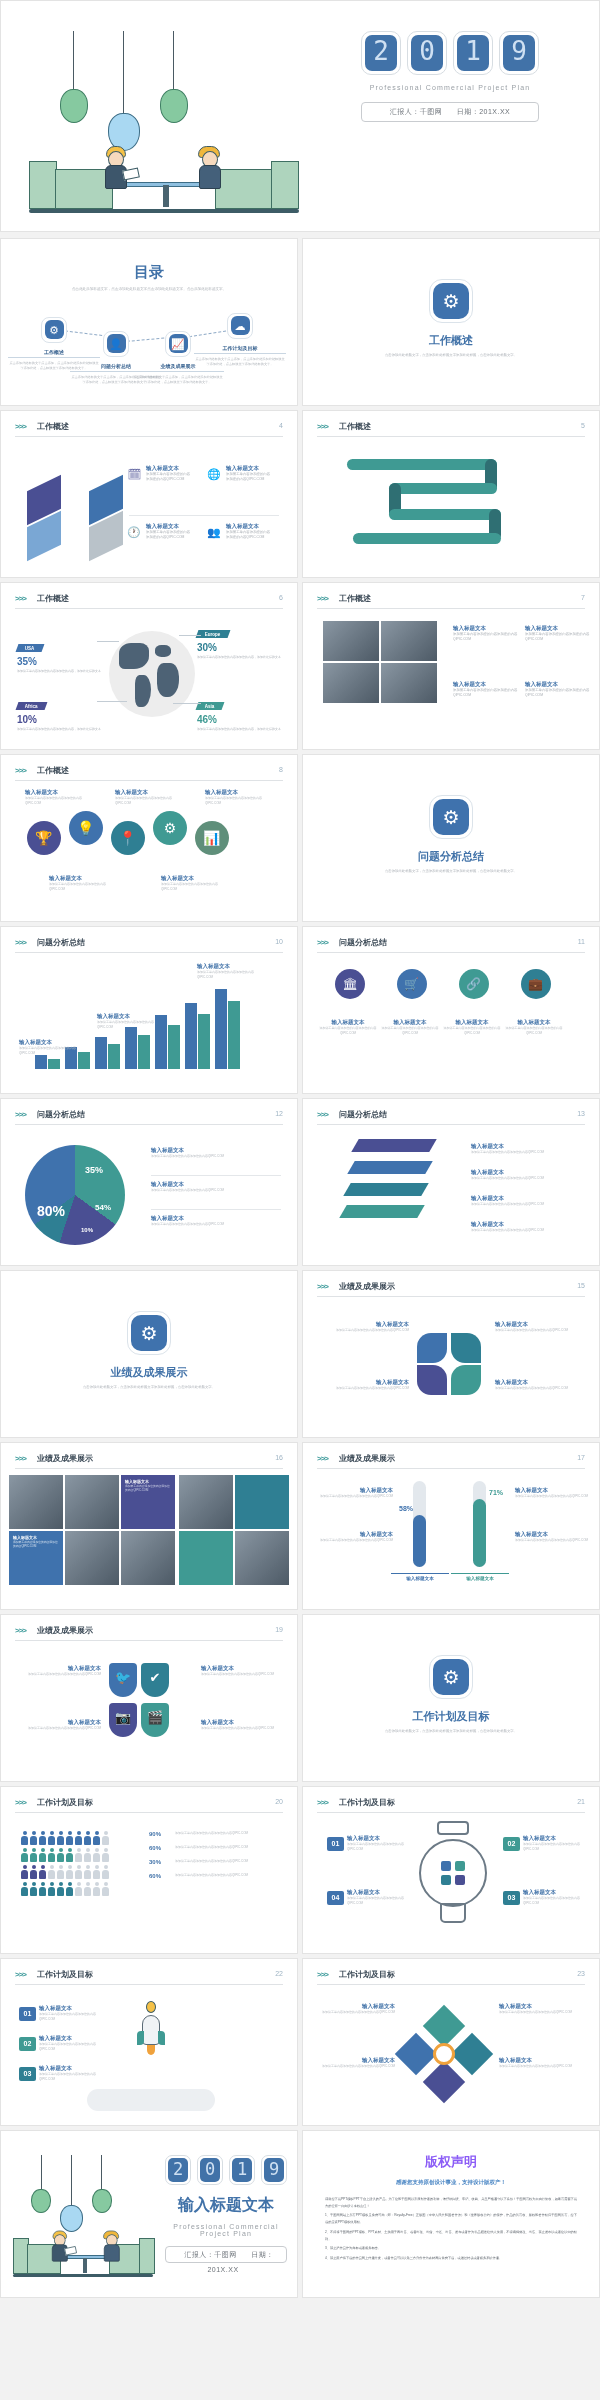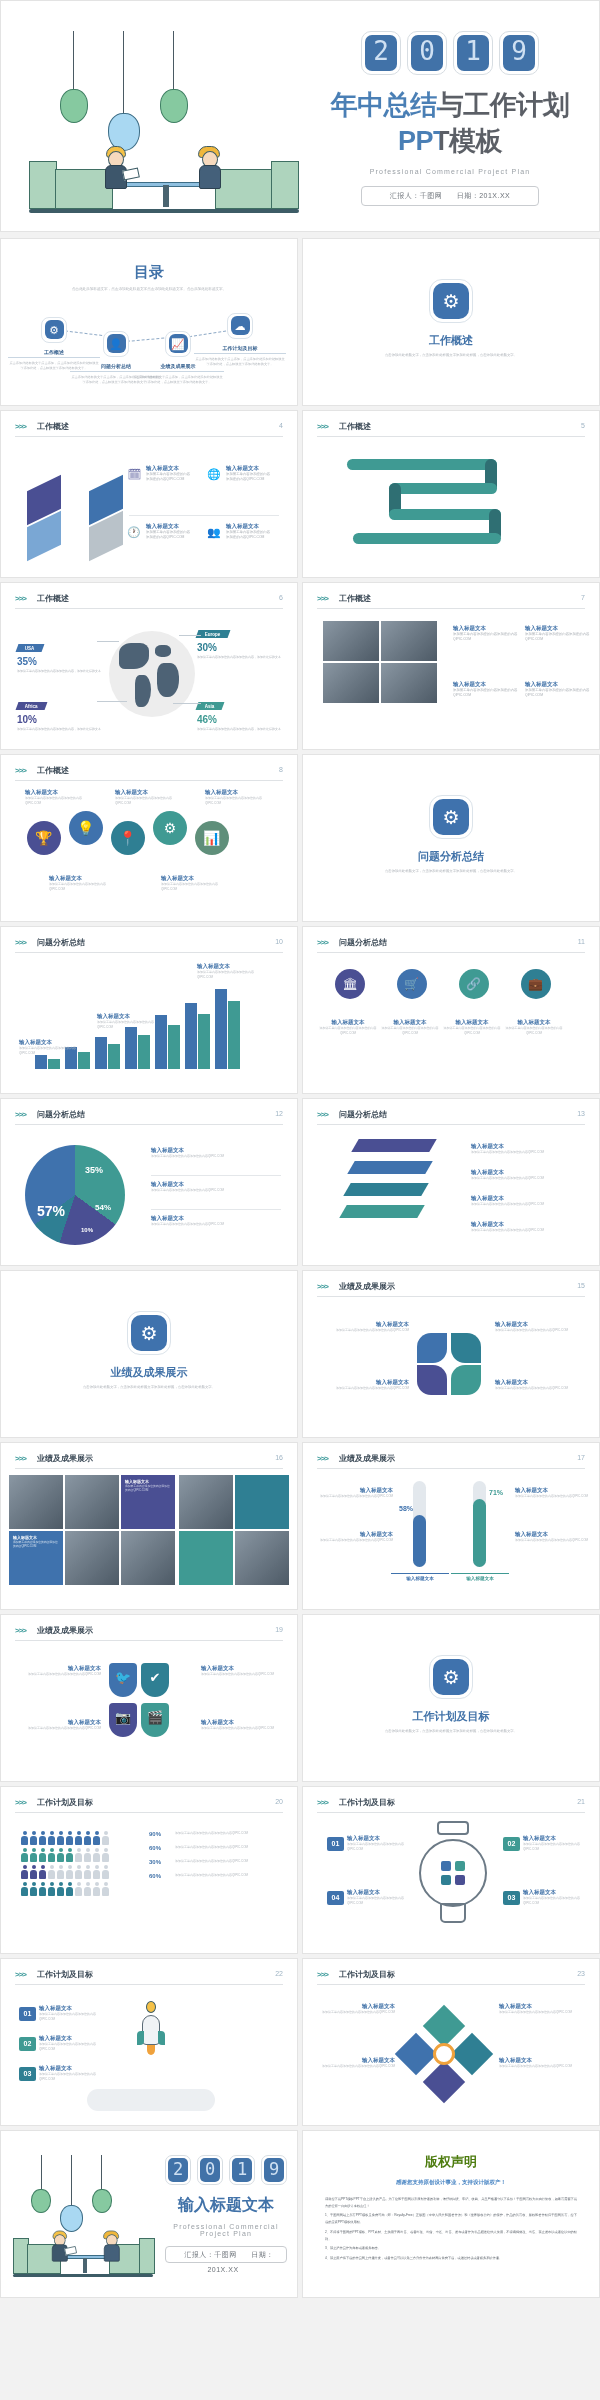--- a/index.html
+++ b/index.html
@@ -175,21 +175,21 @@
   .cloud { position: absolute; bottom: 14px; left: 86px; width: 128px; height: 22px; background: #eceff2; border-radius: 12px; }
   .rock { position: absolute; left: 136px; top: 42px; width: 28px; height: 56px; }
 
   
   .dmd { position: absolute; width: 30px; height: 30px; transform: rotate(45deg); color: #fff; }
 
   
   .thx-title { margin-top: 10px; text-align: center; font-size: 16px; font-weight: bold; color: #4172a8; }
 
   
-  .cp-title { text-align: center; margin-top: 22px; font-size: 13px; font-weight: bold; color: #4d7c0f; }
+  .cp-title { text-align: center; margin-top: 22px; font-size: 13px; font-weight: bold; color: #8b5cf6; }
   .cp-sub { text-align: center; margin-top: 8px; font-size: 5.5px; font-weight: bold; color: #4a86c4; }
   .cp-body { margin: 10px 22px 0; font-size: 3.2px; color: #5a6169; line-height: 2.1; text-align: justify; }
   .cp-body p { margin-bottom: 3px; }
 </style>
 </head>
 <body>
 
 <div class="deck">
 
   <div class="slide cover">
@@ -231,21 +231,20 @@
         <div class="year-cell">
             <div class="year-inner">0</div>
           </div>
         <div class="year-cell">
             <div class="year-inner">1</div>
           </div>
         <div class="year-cell">
             <div class="year-inner">9</div>
           </div>
       </div>
-      <div class="cover-title">年中总结与工作计划PPT模板</div>
       <div class="cover-sub">Professional  Commercial  Project  Plan</div>
       <div class="cover-meta">
         <span>汇报人：千图网</span>
         <span>日期：201X.XX</span>
       </div>
     </div>
   </div>
 
   <div class="row">
     <div class="slide half">
@@ -550,21 +549,21 @@
   </div>
 
   <div class="row">
     <div class="slide half">
       <div class="hdr">
         <span class="chev">&gt;&gt;&gt;</span>
         <span class="htxt">问题分析总结</span>
         <span class="pnum">12</span>
       </div>
       <div class="pie"></div>
-      <div class="pie-lb" style="left:36px;top:104px;font-size:14px;color:#fff">57%</div>
+      <div class="pie-lb" style="left:36px;top:104px;font-size:14px;color:#fff">80%</div>
       <div class="pie-lb" style="left:84px;top:66px;font-size:9px;color:#fff">35%</div>
       <div class="pie-lb" style="left:94px;top:104px;font-size:8px;color:#fff">54%</div>
       <div class="pie-lb" style="left:80px;top:128px;font-size:6px;color:#fff">10%</div>
       <div class="kv-div" style="left:150px;top:76px;width:130px"></div>
       <div class="kv-div" style="left:150px;top:110px;width:130px"></div>
       <div class="kv" style="left:150px;top:48px;width:130px">
           <div class="ph-title">输入标题文本</div>
           <div class="ph-body2">添加第工单内容添加您的内容添加您的内容QIPIC.COM</div>
         </div>
       <div class="kv" style="left:150px;top:82px;width:130px">

